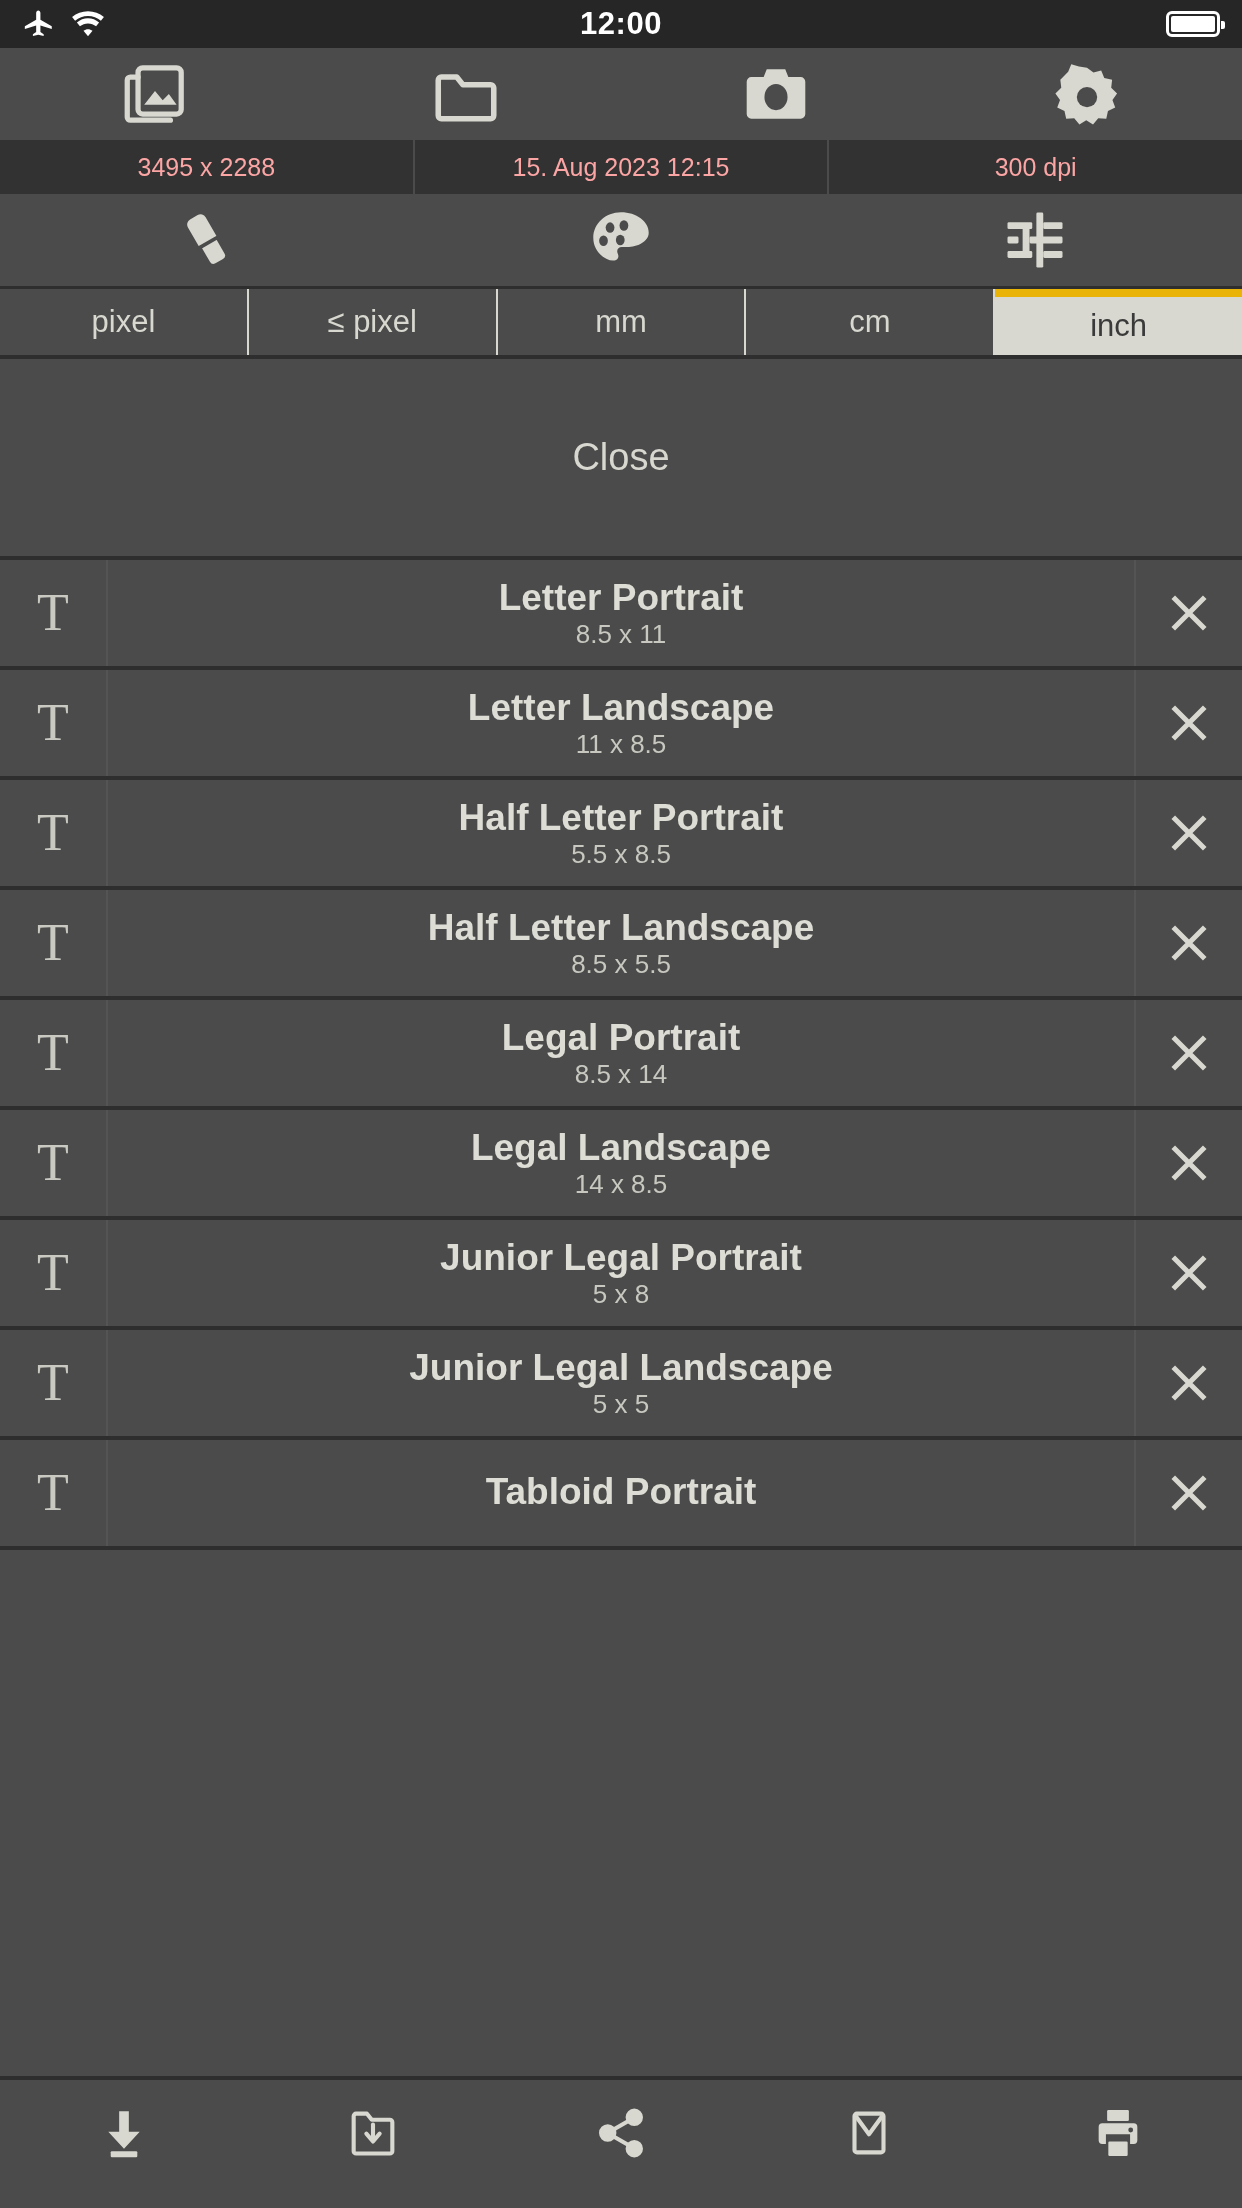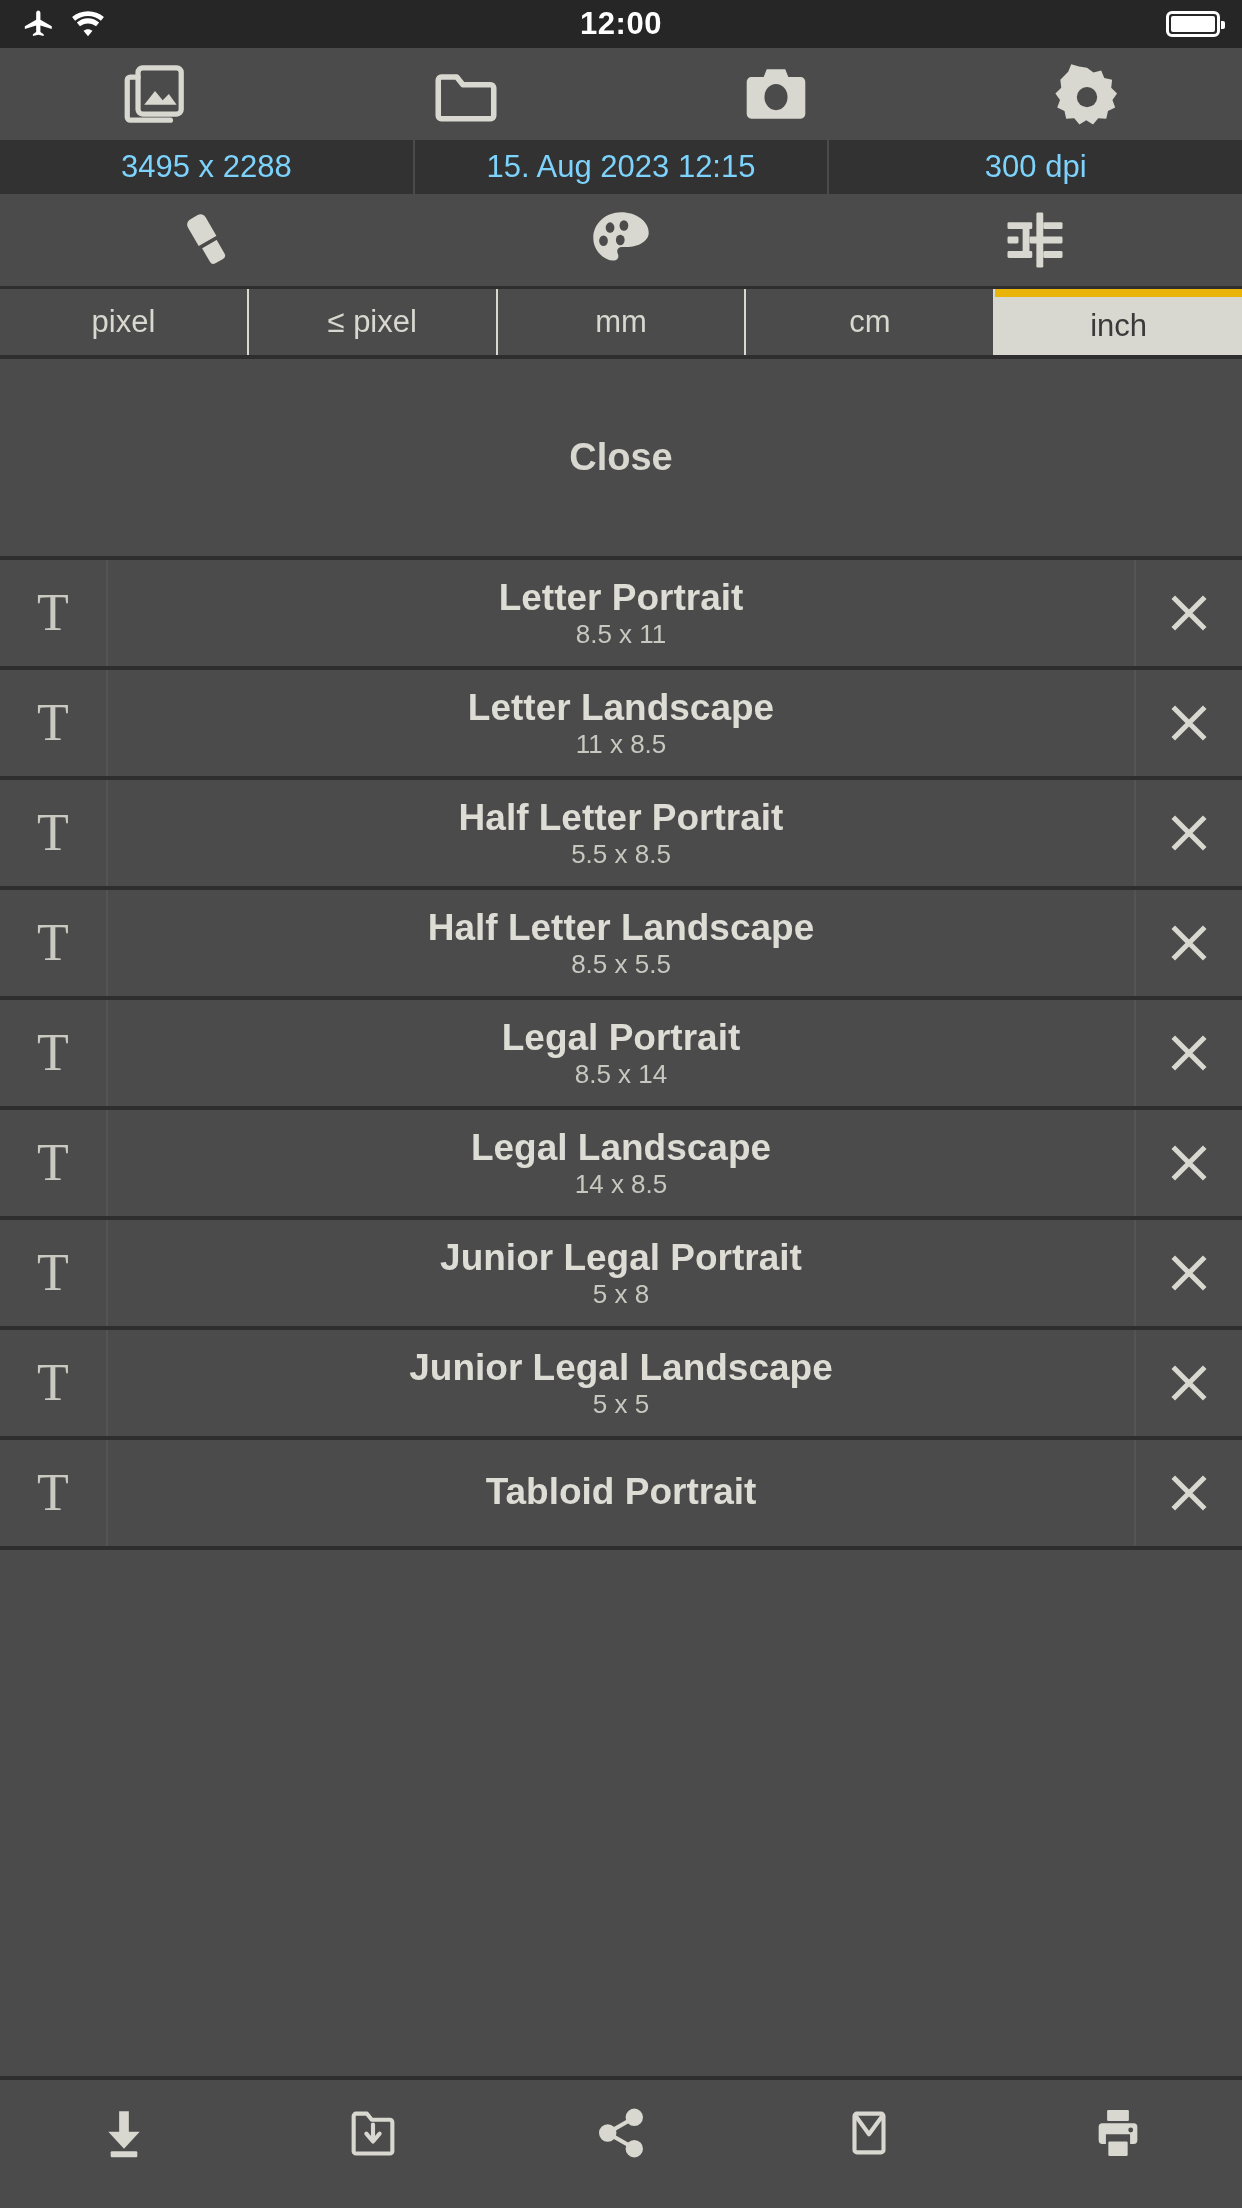--- a/index.html
+++ b/index.html
@@ -101,22 +101,22 @@
     flex: 0 0 54px;
     background: #323232;
     display: flex;
     align-items: stretch;
   }
   .infobar .cell {
     flex: 1 1 0;
     display: flex;
     align-items: center;
     justify-content: center;
-    font-size: 31px;
-    color: #7dd3fc;
+    font-size: 25px;
+    color: #fca5a5;
     border-right: 2px solid #4b4b4b;
   }
   .infobar .cell:last-child { border-right: none; }
 
   
   .toolbar-tools {
     height: 92px;
     flex: 0 0 92px;
     background: #4b4b4b;
     display: flex;
@@ -162,21 +162,21 @@
     background: #4b4b4b;
     display: flex;
     align-items: center;
     justify-content: center;
     border-top: 4px solid #2e2e2e;
     border-bottom: 4px solid #2e2e2e;
     box-sizing: border-box;
   }
   .close-panel .label {
     font-size: 38px;
-    font-weight: bold;
+    font-weight: normal;
     color: #d8d8d0;
   }
 
   
   .paper-list {
     flex: 1 1 auto;
     overflow: hidden;
     background: #4b4b4b;
   }
   .paper-row {

